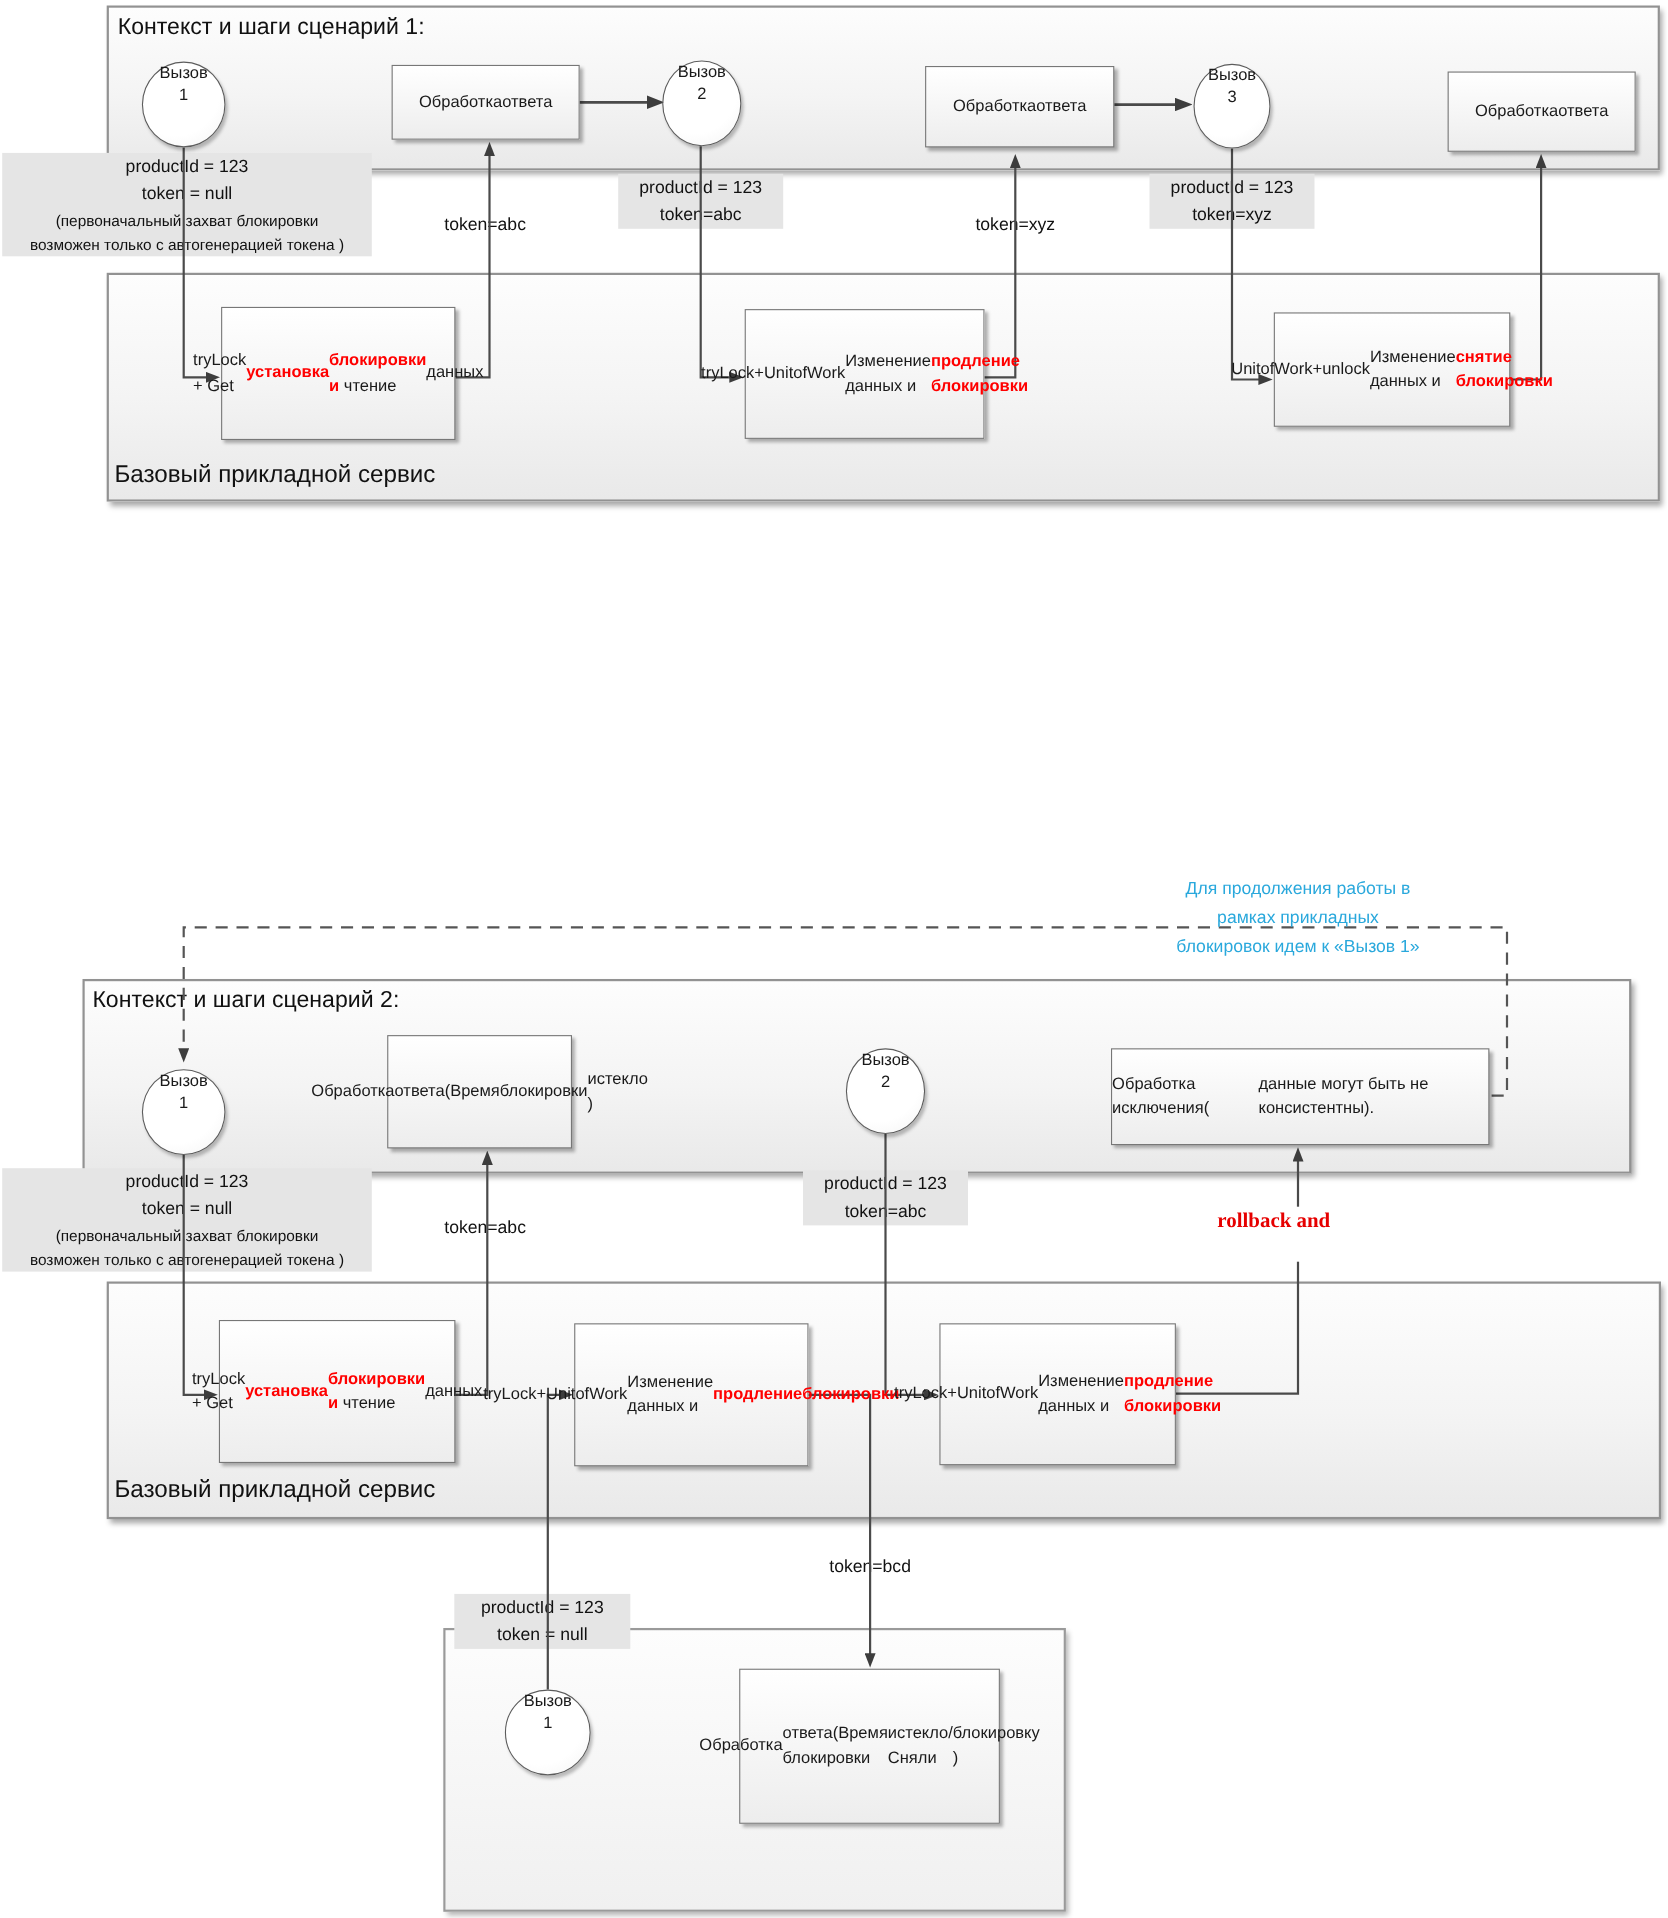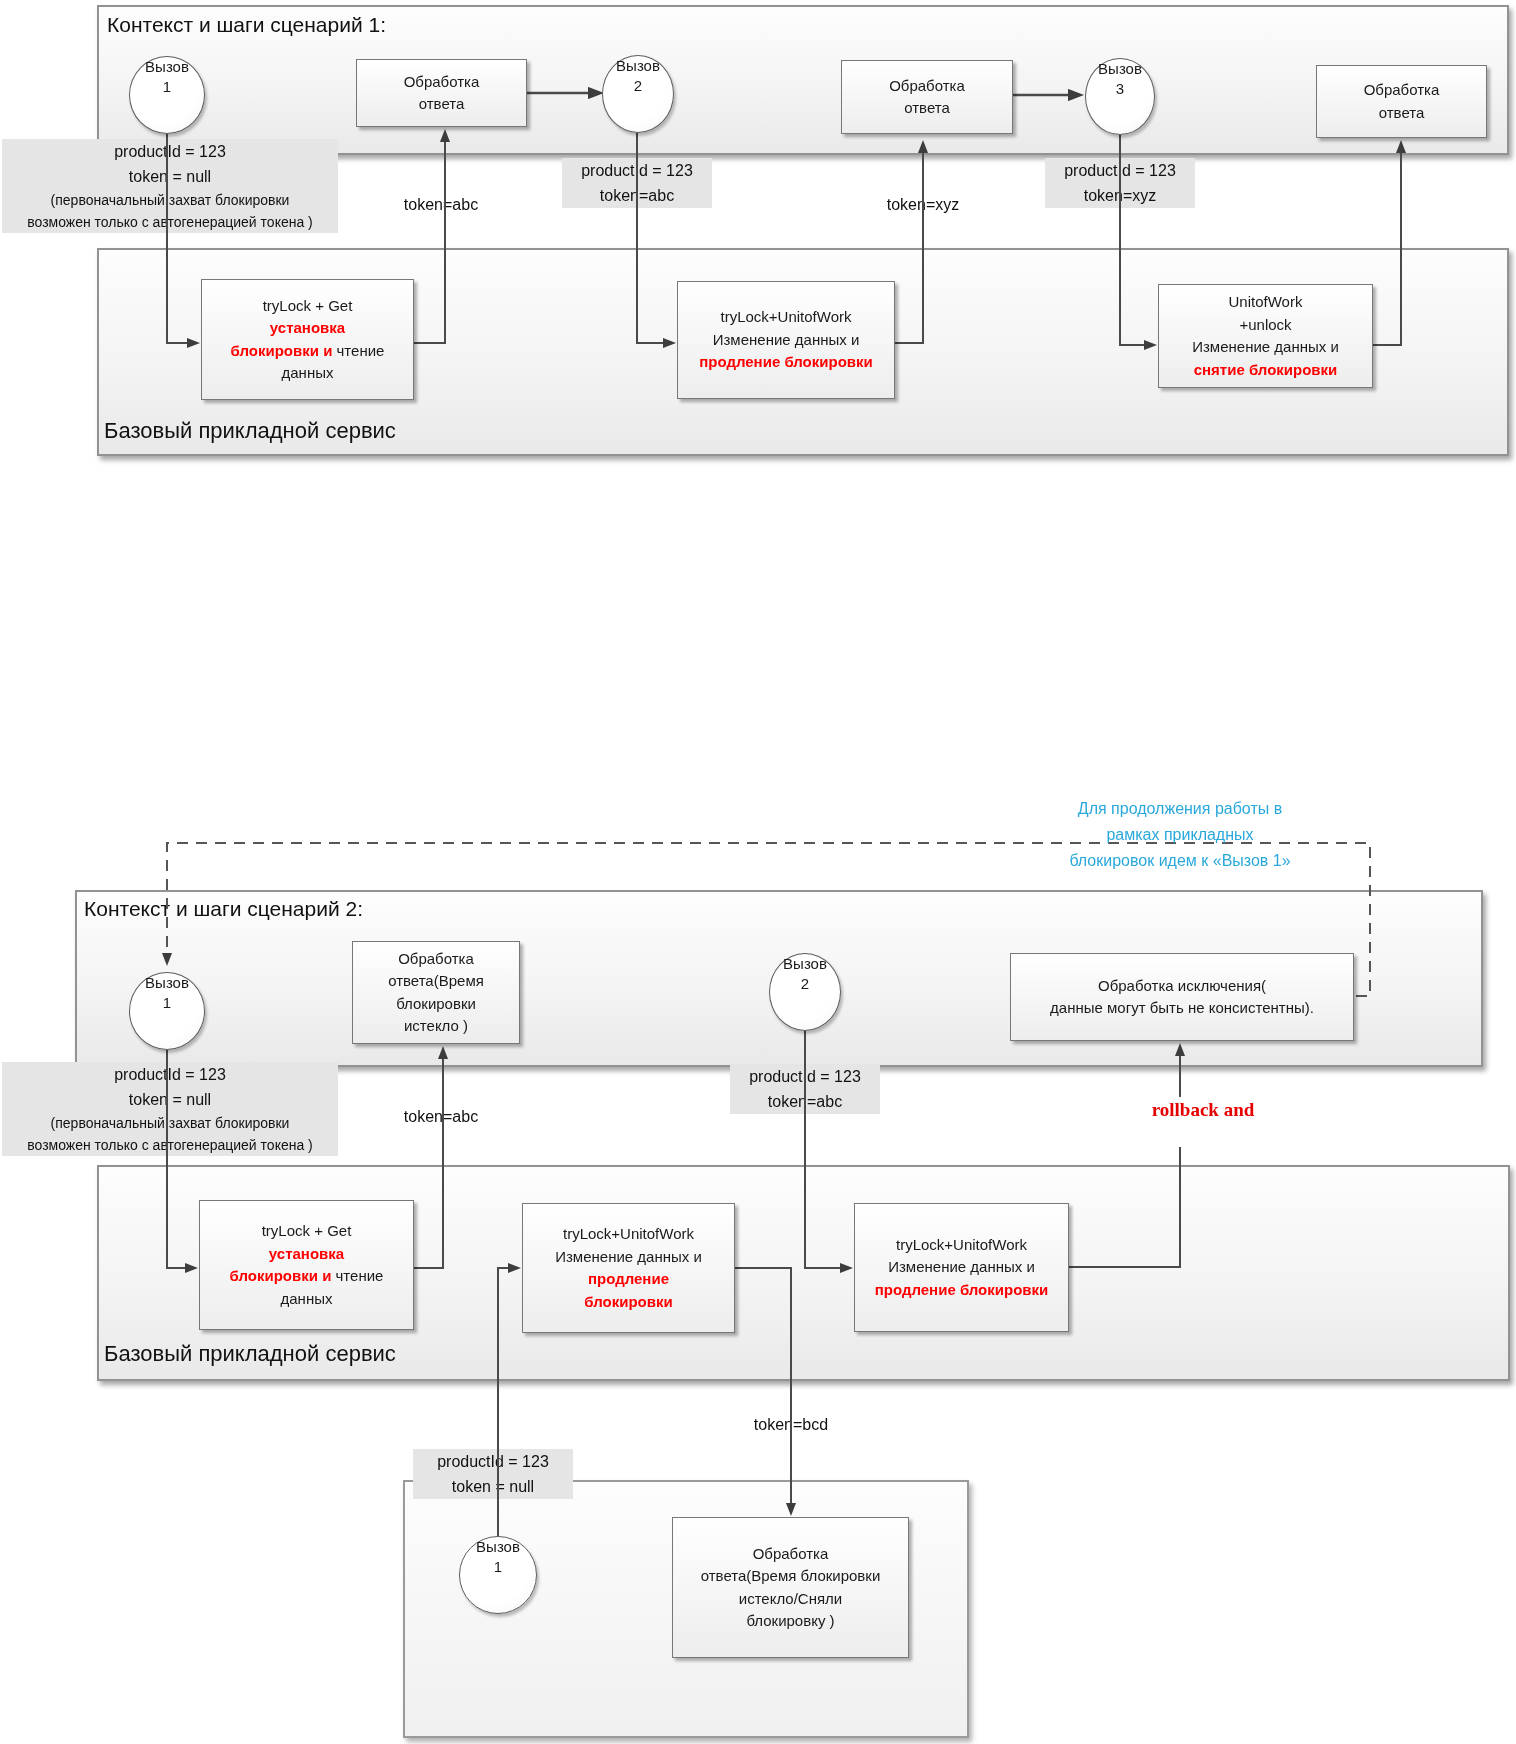--- a/index.html
+++ b/index.html
@@ -1,21 +1,21 @@
 <!DOCTYPE html>
 <html><head>
 <meta charset="utf-8">
 <style>
   html,body{margin:0;padding:0;background:#ffffff;}
   body{font-family:"Liberation Sans", sans-serif;color:#1a1a1a;}
   #canvas{position:relative;width:1516px;height:1744px;background:#ffffff;overflow:hidden;}
   .ctr{position:absolute;border:2px solid #929292;background:linear-gradient(180deg,#fdfdfd 0%,#f4f4f4 55%,#e9e9e9 100%);box-shadow:3px 4px 5px rgba(0,0,0,.35);z-index:1;box-sizing:border-box;}
   .ctr-plain{position:absolute;border:2px solid #9a9a9a;background:linear-gradient(180deg,#fdfdfd 0%,#f0f0f0 100%);box-shadow:3px 4px 5px rgba(0,0,0,.3);z-index:1;box-sizing:border-box;}
   .title{position:absolute;z-index:2;font-size:21px;color:#111;white-space:nowrap;}
-  .bx{position:absolute;z-index:5;box-sizing:border-box;border:1px solid #777;background:linear-gradient(180deg,#ffffff 0%,#ededed 100%);box-shadow:3px 3px 3px rgba(0,0,0,.3);display:flex;flex-direction:column;align-items:center;justify-content:center;text-align:right;font-size:15px;line-height:1.5;}
+  .bx{position:absolute;z-index:5;box-sizing:border-box;border:1px solid #777;background:linear-gradient(180deg,#ffffff 0%,#ededed 100%);box-shadow:3px 3px 3px rgba(0,0,0,.3);display:flex;align-items:center;justify-content:center;text-align:left;font-size:15px;line-height:1.5;}
   .bx .rd{color:#ff0000;font-weight:bold;}
   .circ{position:absolute;z-index:5;box-sizing:border-box;border:1px solid #5c5c5c;border-radius:50%;background:radial-gradient(circle at 40% 35%,#ffffff 60%,#f3f3f3 100%);box-shadow:2px 3px 3px rgba(0,0,0,.25);display:flex;flex-direction:column;align-items:center;font-size:15px;line-height:1.35;}
   .lbl{position:absolute;z-index:2;text-align:center;font-size:16px;line-height:25px;color:#111;}
   .lbl .sm{font-size:14px;line-height:22px;display:block;}
   .lbl div{display:block;}
   .white{background:#e5e5e5;}
   svg.wires{position:absolute;left:0;top:0;z-index:3;}
   .serifred{position:absolute;z-index:4;font-family:"Liberation Serif", serif;font-weight:bold;color:#e60000;font-size:19px;line-height:26px;text-align:center;background:#ffffff;}
   .bluenote{position:absolute;z-index:4;color:#29a8dc;font-size:16px;line-height:26px;text-align:center;}
 </style>
@@ -176,21 +176,21 @@
     <div>productId = 123</div>
     <div>token = null</div>
     <span class="sm">(первоначальный захват блокировки</span>
     <span class="sm">возможен только с автогенерацией токена )</span>
   </div>
   <div class="lbl" style="left:391px;top:1104px;width:100px;">token=abc</div>
   <div class="lbl white" style="left:730px;top:1064px;width:150px;">
     <div>productId = 123</div>
     <div>token=abc</div>
   </div>
-  <div class="serifred" style="left:998px;top:1097px;width:410px;padding-bottom:24px;">
+  <div class="serifred" style="left:953px;top:1097px;width:410px;padding-bottom:24px;">
     <div>rollback  and</div>
   </div>
   <div class="bluenote" style="left:995px;top:796px;width:370px;">
     <div>Для продолжения работы в</div>
     <div>рамках прикладных</div>
     <div>блокировок идем  к «Вызов 1»</div>
   </div>
   <div class="lbl white" style="left:413px;top:1449px;width:160px;">
     <div>productId = 123</div>
     <div>token = null</div>

